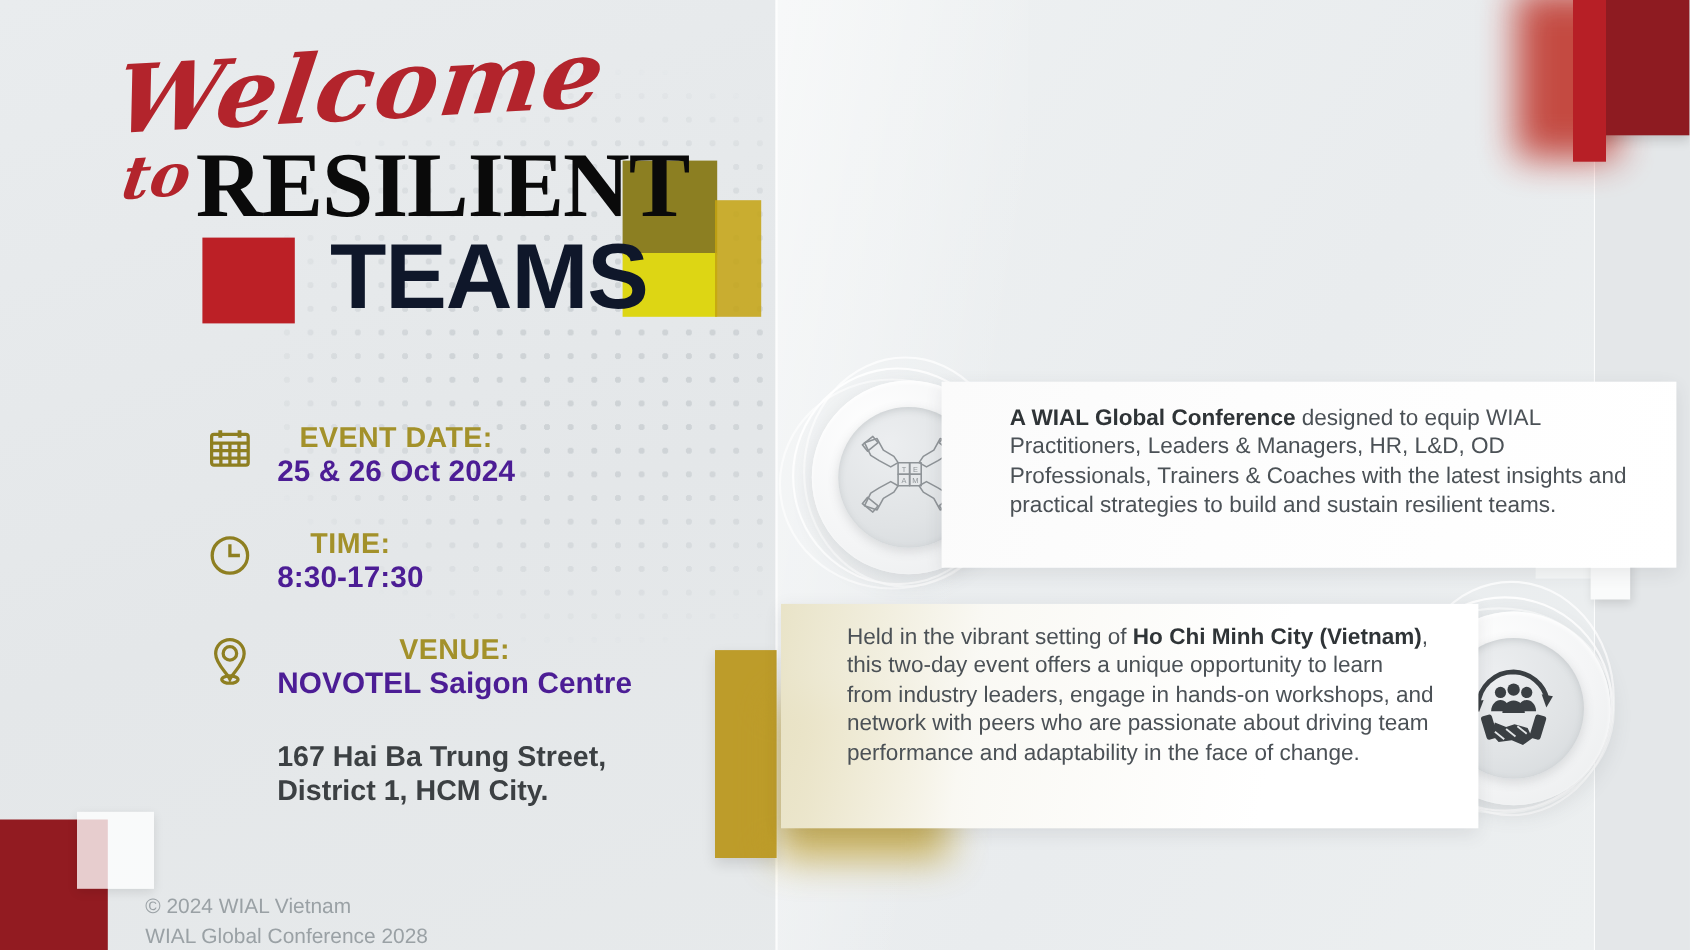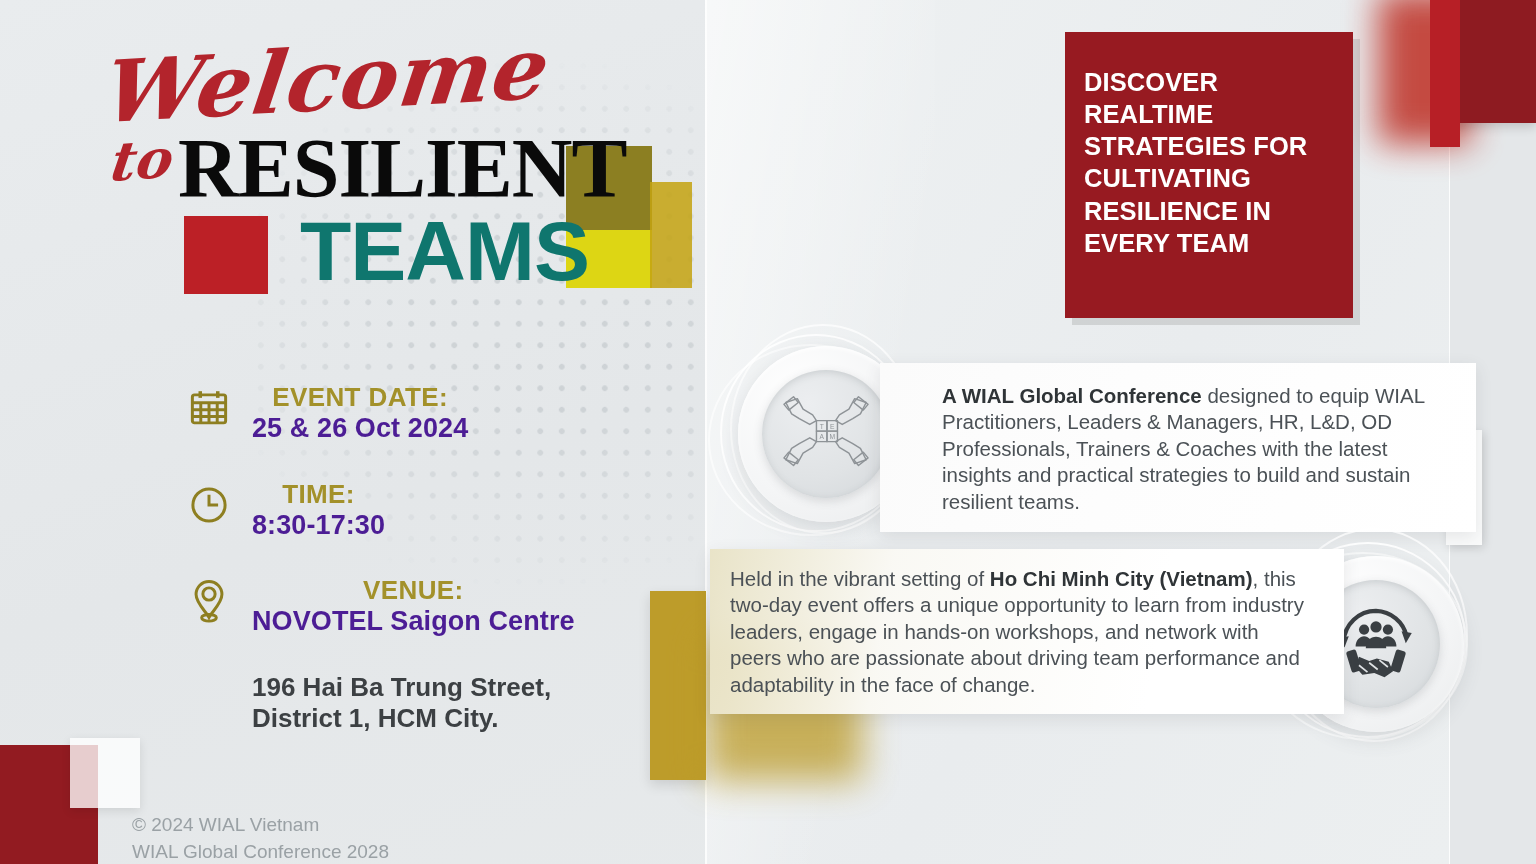--- a/index.html
+++ b/index.html
@@ -118,21 +118,21 @@
   .title-resilient {
     position:absolute; left:178px; top:128px;
     font-family:Liberation Serif, serif;
     font-weight:700; font-size:84px; line-height:.98;
     letter-spacing:-1px; color:#0a0a0a;
   }
   .title-teams {
     position:absolute; left:300px; top:210px;
     font-family:"Liberation Sans", sans-serif;
     font-weight:700; font-size:84px; line-height:.98;
-    letter-spacing:-1px; color:#0f766e;
+    letter-spacing:-1px; color:#0f172a;
   }
   .sq-red-title {
     position:absolute; left:184px; top:216px; width:84px; height:78px;
     background:#bc2026;
   }
   .sq-olive { position:absolute; left:566px; top:146px; width:86px; height:86px; background:#8c7f22; }
   .sq-yellow{ position:absolute; left:566px; top:230px; width:86px; height:58px; background:#ddd614; }
   .sq-gold-ov{ position:absolute; left:650px; top:182px; width:42px; height:106px; background:rgba(196,163,18,.86); }
 
   
@@ -173,23 +173,23 @@
     color:#fff; font-weight:700; font-size:25.5px;
     line-height:1.26; letter-spacing:.1px;
   }
 
   
   .card {
     position:absolute;
     background:linear-gradient(105deg,#fbfbfb 0%,#fdfdfd 40%,#ffffff 100%);
     box-shadow:0 5px 16px rgba(60,65,70,.11);
   }
-  .card-1 { left:880px; top:347px; width:596px; height:169px;margin-top:16px; }
+  .card-1 { left:856px; top:347px; width:668px; height:169px; }
   .card-1 .card-body { padding:20px 32px 0 62px; }
-  .card-2 { left:710px; top:549px; width:634px; height:165px; }
+  .card-2 { left:710px; top:549px; width:634px; height:204px;padding-left:40px; }
   .card-2 .card-body { padding:17px 40px 0 20px; }
   .card-2 { background:linear-gradient(100deg, rgba(232,226,196,.92) 0%, rgba(250,249,244,.97) 28%, #ffffff 70%); }
   .card-body p {
     font-size:20.5px; line-height:1.29; color:#4b5156;
   }
   .card-body b { color:#2f3437; font-weight:700; }
 
   
   .badge { position:absolute; }
   .badge .rings { position:absolute; inset:0; }
@@ -291,33 +291,30 @@
           <ellipse cx="12" cy="22.6" rx="4.2" ry="1.9"></ellipse>
         </svg>
       </div>
       <div class="det-text">
         <div class="det-label">VENUE:</div>
         <div class="det-value">NOVOTEL Saigon Centre</div>
       </div>
     </div>
 
     <div class="det-addr">
-      <span>196 Hai Ba Trung Street,</span><br>
+      <span>167 Hai Ba Trung Street,</span><br>
       <span>District 1, HCM City.</span>
     </div>
   </div>
 
   <div class="footer">
     <span>© 2024 WIAL Vietnam</span>
     <span>WIAL Global Conference 2028</span>
   </div>
 
-  <div class="banner">
-    <div class="banner-text">DISCOVER REALTIME STRATEGIES FOR CULTIVATING RESILIENCE IN EVERY TEAM</div>
-  </div>
 
   <div class="badge badge-1">
     <div class="rings">
       <div class="ring" style="left:6px;  top:4px;  width:192px; height:198px; border-color:rgba(255,255,255,.85);"></div>
       <div class="ring" style="left:-6px; top:14px; width:206px; height:192px; border-color:rgba(255,255,255,.6);"></div>
       <div class="ring" style="left:16px; top:-6px; width:186px; height:210px; border-color:rgba(255,255,255,.7);"></div>
     </div>
     <div class="disc-outer"></div>
     <div class="disc-inner">
       <svg width="96" height="86" viewBox="0 0 100 90" fill="none" stroke="#8e9397" stroke-width="1.5" stroke-linejoin="round">

